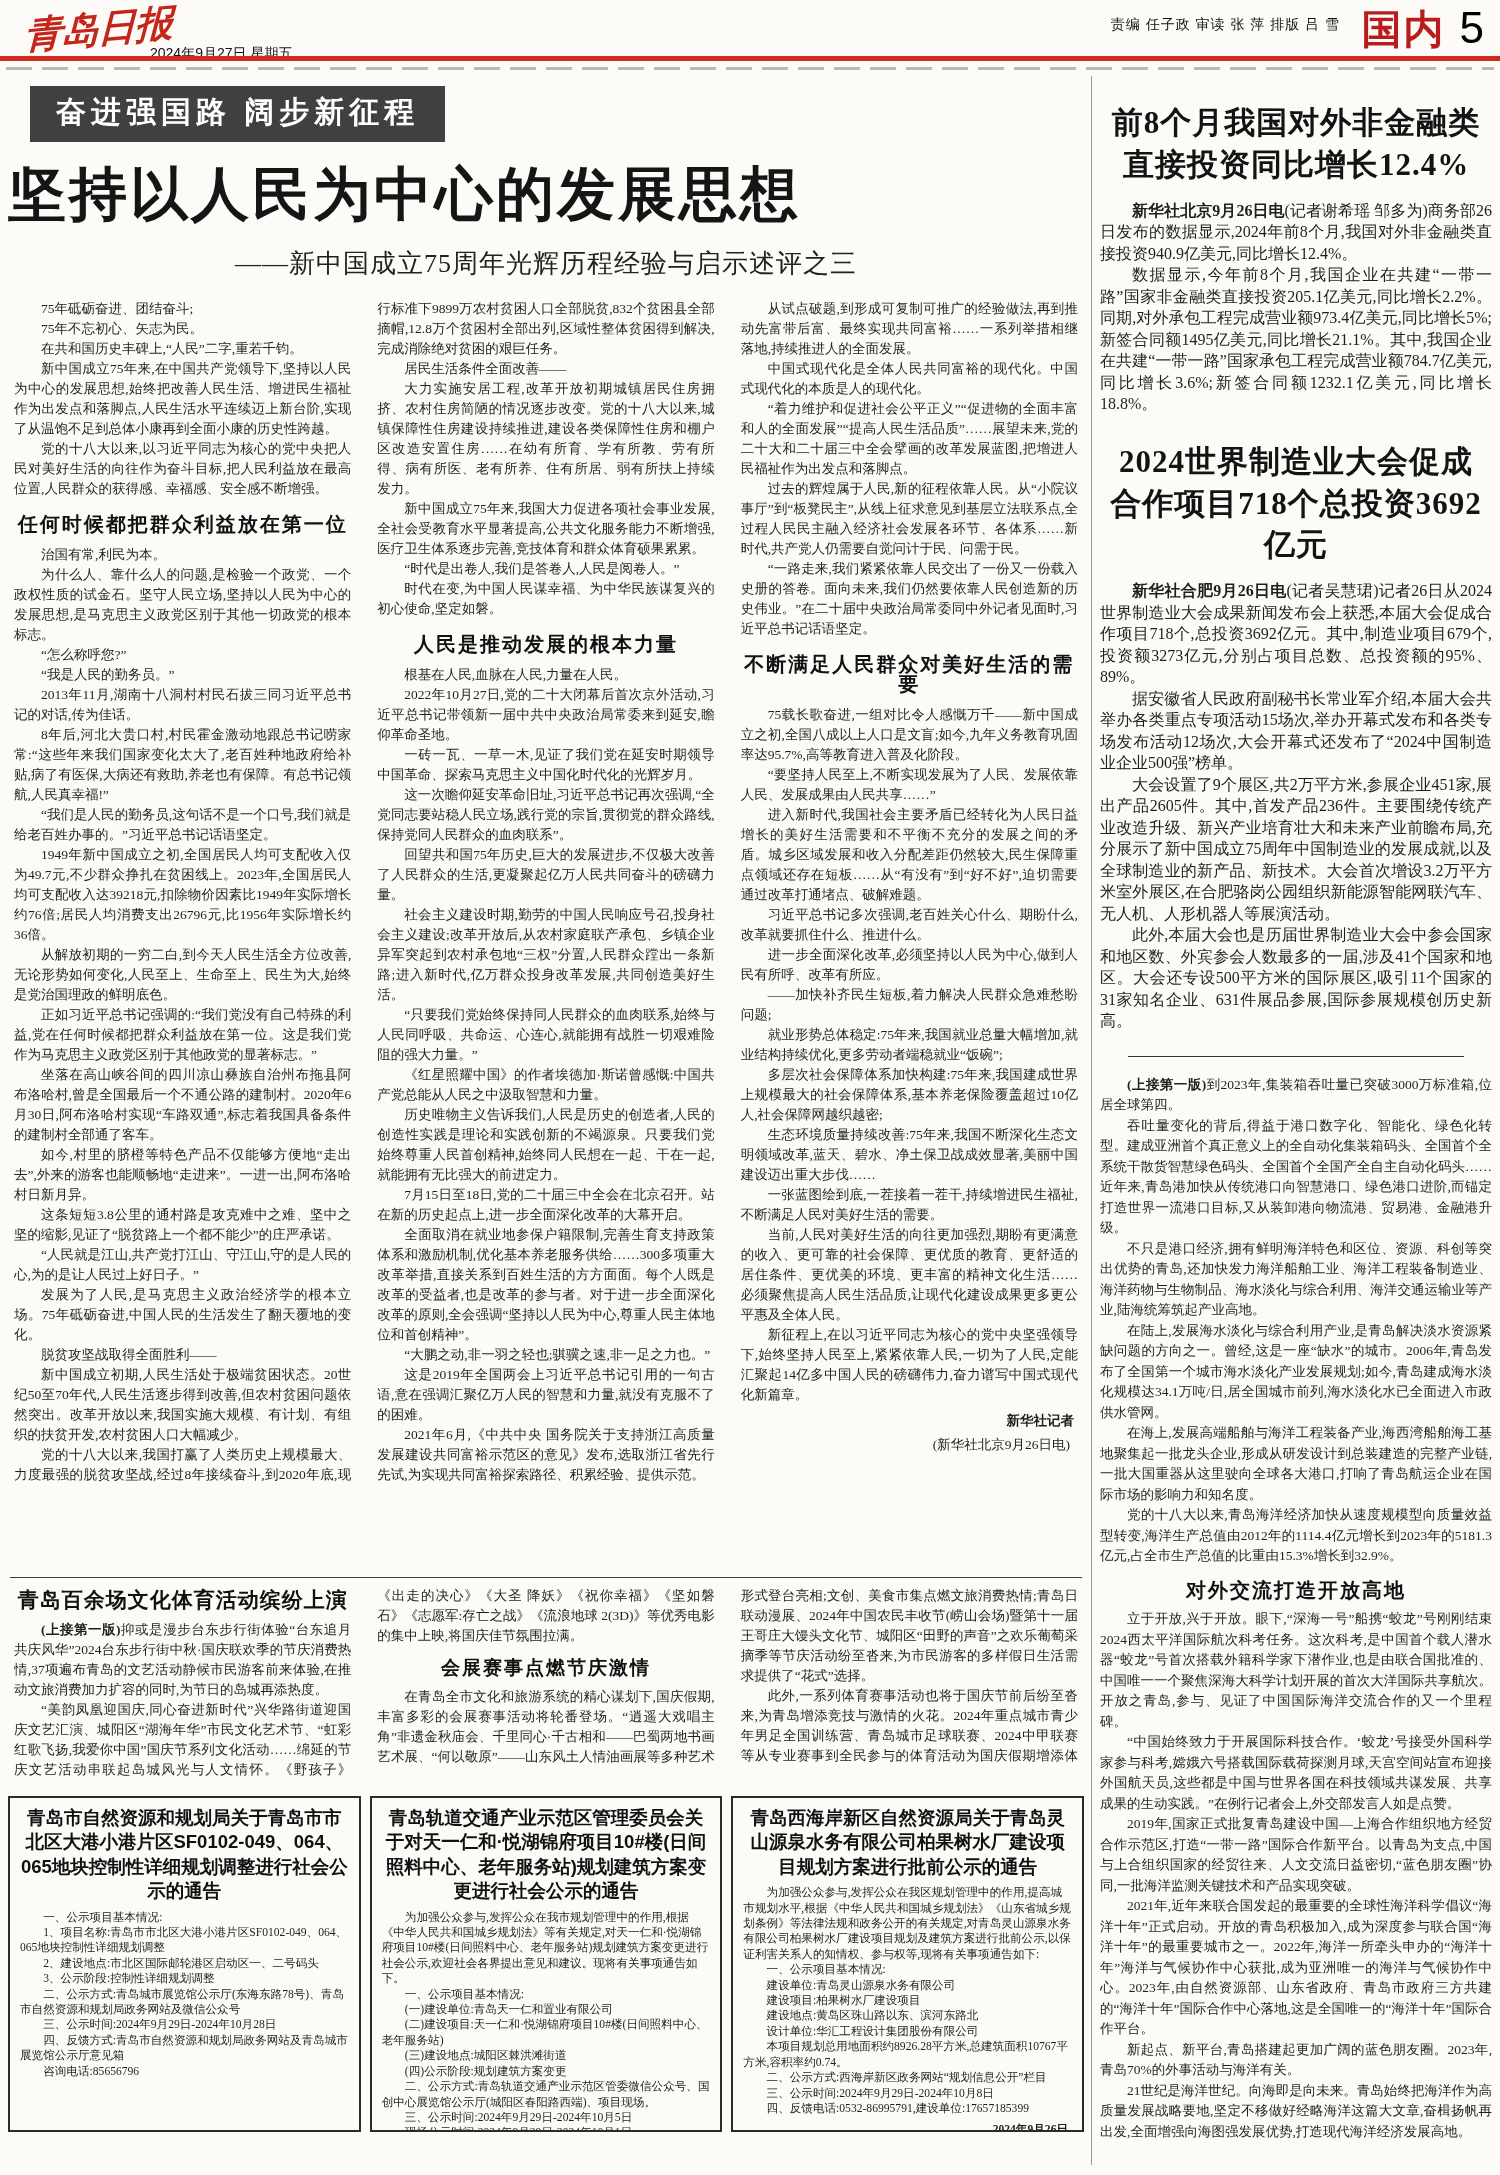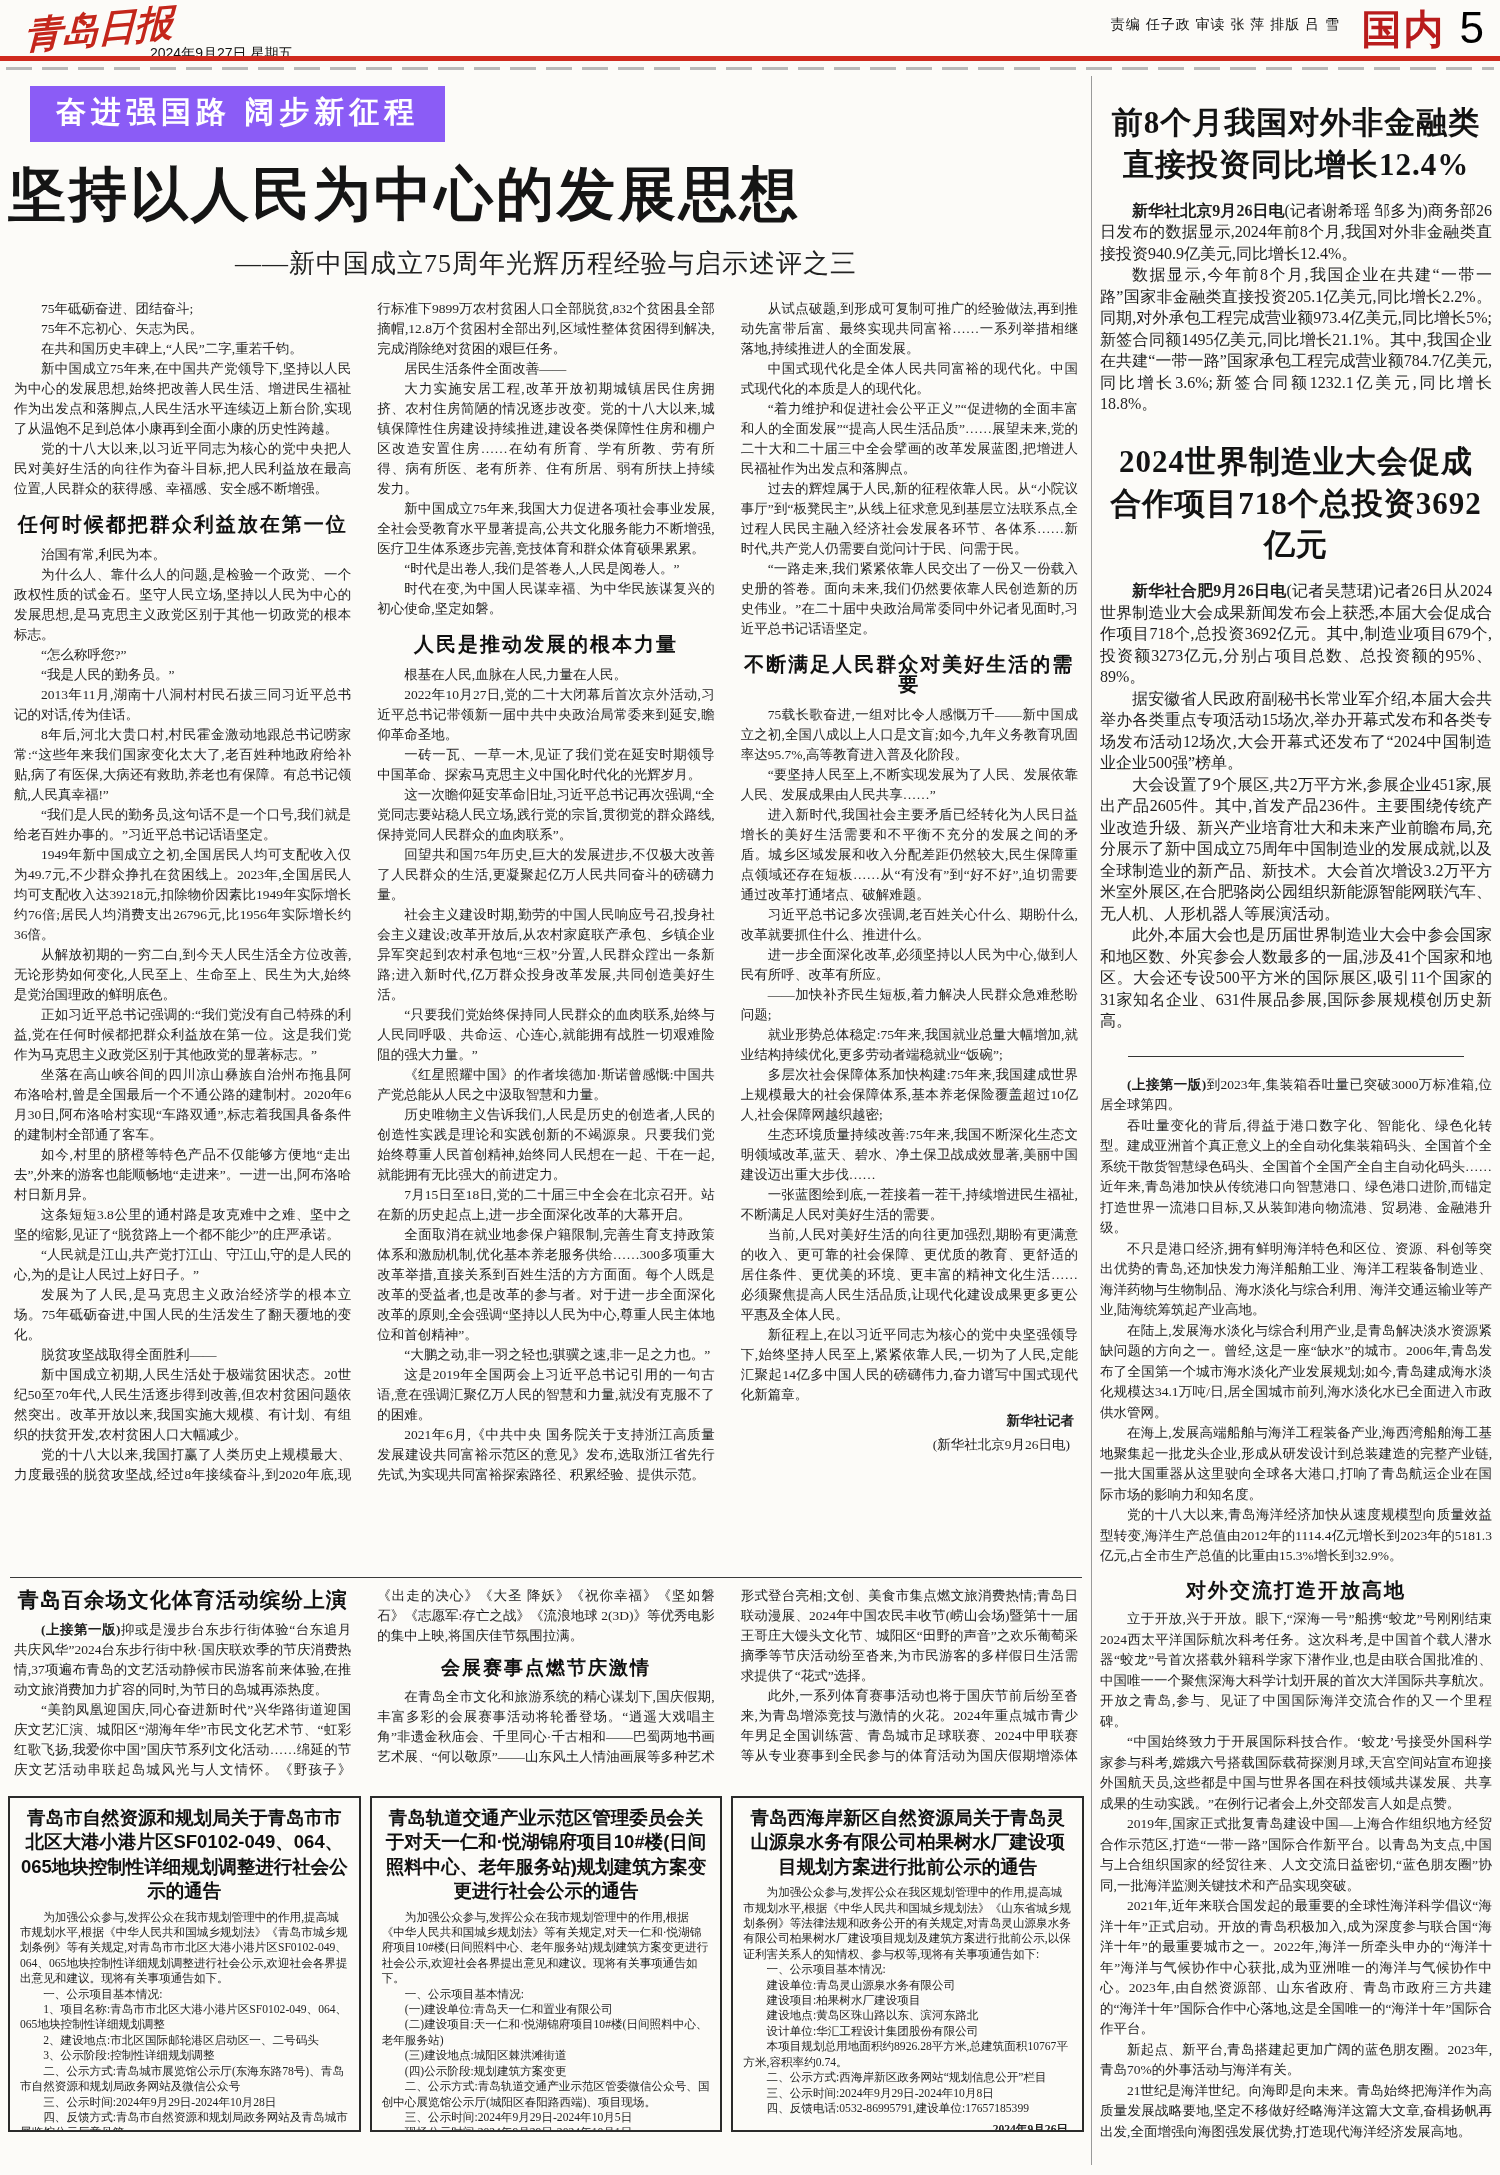--- a/index.html
+++ b/index.html
@@ -13,21 +13,21 @@
   .mh-section .sec{font-size:40px;font-weight:bold;color:#b91c1c;letter-spacing:2px;text-align:center;}
   .mh-section .pg{font-size:44px;font-weight:normal;color:#000;margin-left:14px;}
   .red-rule{position:absolute;top:56px;left:0;right:0;height:5px;background:#d02a1e;}
   .dash-rule{position:absolute;top:67px;left:6px;right:6px;height:3px;background:repeating-linear-gradient(90deg,#b9b9b9 0 26px,transparent 26px 36px);}
   
   .content{position:absolute;top:76px;left:8px;right:8px;bottom:10px;}
   .left-zone{position:absolute;left:0;top:0;width:1076px;}
   .v-rule{position:absolute;left:1083px;top:0;bottom:0;width:1px;background:#9a9a9a;}
   .right-zone{position:absolute;left:1092px;top:0;width:392px;height:2089px;overflow:hidden;}
   
-  .banner{display:inline-block;margin:10px 0 0 22px;background:#8b5cf6;color:#fff;font-family:"Liberation Sans",sans-serif;font-weight:bold;font-size:30px;padding:6px 26px 9px;letter-spacing:5px;}
+  .banner{display:inline-block;margin:10px 0 0 22px;background:#404040;color:#fff;font-family:"Liberation Sans",sans-serif;font-weight:bold;font-size:30px;padding:6px 26px 9px;letter-spacing:5px;}
   .main-headline{margin:14px 0 0;text-align:left;font-size:58px;font-weight:bold;letter-spacing:3px;color:#151515;font-family:"Liberation Serif",serif;}
   .main-subtitle{margin-top:12px;text-align:center;font-size:26px;letter-spacing:1px;color:#222;}
   .article-flow{margin:18px 6px 0;height:1268px;overflow:hidden;column-count:3;column-gap:26px;font-size:13.5px;line-height:20px;text-align:justify;}
   .flow-p{margin:0;text-indent:2em;}
   .flow-subhead{font-family:"Liberation Sans",sans-serif;font-weight:bold;font-size:20px;text-align:center;margin:15px 0 11px;letter-spacing:2px;text-indent:0;break-inside:avoid;color:#111;}
   .flow-title{font-family:"Liberation Sans",sans-serif;font-weight:bold;font-size:21px;text-align:center;margin:4px 0 10px;letter-spacing:1px;text-indent:0;color:#111;}
   .flow-b{margin:6px 0 0;text-align:right;font-weight:bold;text-indent:0;padding-right:4px;}
   .flow-r{margin:4px;text-align:right;text-indent:0;padding-right:4px;}
   .flow-p b,.flow-b b{font-weight:bold;}
   
@@ -143,21 +143,20 @@
           <p class="flow-p">“美韵凤凰迎国庆,同心奋进新时代”兴华路街道迎国庆文艺汇演、城阳区“湖海年华”市民文化艺术节、“虹彩红歌飞扬,我爱你中国”国庆节系列文化活动……绵延的节庆文艺活动串联起岛城风光与人文情怀。《野孩子》《出走的决心》《大圣 降妖》《祝你幸福》《坚如磐石》《志愿军:存亡之战》《流浪地球 2(3D)》等优秀电影的集中上映,将国庆佳节氛围拉满。</p>
           <h4 class="flow-subhead">会展赛事点燃节庆激情</h4>
           <p class="flow-p">在青岛全市文化和旅游系统的精心谋划下,国庆假期,丰富多彩的会展赛事活动将轮番登场。“逍遥大戏唱主角”非遗金秋庙会、千里同心·千古相和——巴蜀两地书画艺术展、“何以敬原”——山东风土人情油画展等多种艺术形式登台亮相;文创、美食市集点燃文旅消费热情;青岛日联动漫展、2024年中国农民丰收节(崂山会场)暨第十一届王哥庄大馒头文化节、城阳区“田野的声音”之欢乐葡萄采摘季等节庆活动纷至沓来,为市民游客的多样假日生活需求提供了“花式”选择。</p>
           <p class="flow-p">此外,一系列体育赛事活动也将于国庆节前后纷至沓来,为青岛增添竞技与激情的火花。2024年重点城市青少年男足全国训练营、青岛城市足球联赛、2024中甲联赛等从专业赛事到全民参与的体育活动为国庆假期增添体育文化氛围。山东省青少年武搏大会、2024年“体彩杯”莱西市第三届羽毛球联赛、2024年青岛市城阳区围棋定段(级)赛等个性体育赛事活动,为不同年龄、不同兴趣爱好的市民游客在国庆假期提供了丰富的观赛与参与体验。</p>
         </div>
 
       <div class="notices">
         <div class="notice-box">
           <h4 class="notice-title">青岛市自然资源和规划局关于青岛市市北区大港小港片区SF0102-049、064、065地块控制性详细规划调整进行社会公示的通告</h4>
           <div class="notice-flow">
-              <p class="flow-p">为加强公众参与,发挥公众在我市规划管理中的作用,提高城市规划水平,根据《中华人民共和国城乡规划法》《青岛市城乡规划条例》等有关规定,对青岛市市北区大港小港片区SF0102-049、064、065地块控制性详细规划调整进行社会公示,欢迎社会各界提出意见和建议。现将有关事项通告如下。</p>
               <p class="flow-p">一、公示项目基本情况:</p>
               <p class="flow-p">1、项目名称:青岛市市北区大港小港片区SF0102-049、064、065地块控制性详细规划调整</p>
               <p class="flow-p">2、建设地点:市北区国际邮轮港区启动区一、二号码头</p>
               <p class="flow-p">3、公示阶段:控制性详细规划调整</p>
               <p class="flow-p">二、公示方式:青岛城市展览馆公示厅(东海东路78号)、青岛市自然资源和规划局政务网站及微信公众号</p>
               <p class="flow-p">三、公示时间:2024年9月29日-2024年10月28日</p>
               <p class="flow-p">四、反馈方式:青岛市自然资源和规划局政务网站及青岛城市展览馆公示厅意见箱</p>
               <p class="flow-p">咨询电话:85656796</p>
             </div>
         </div>

